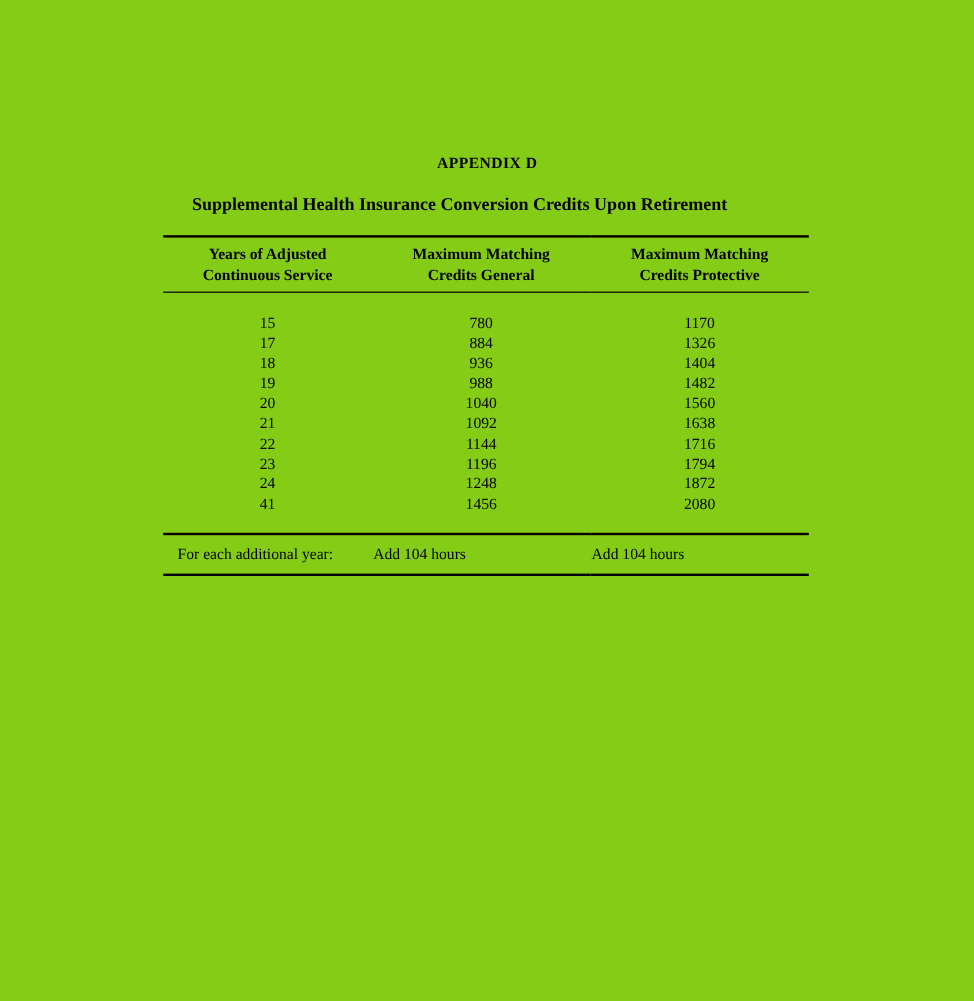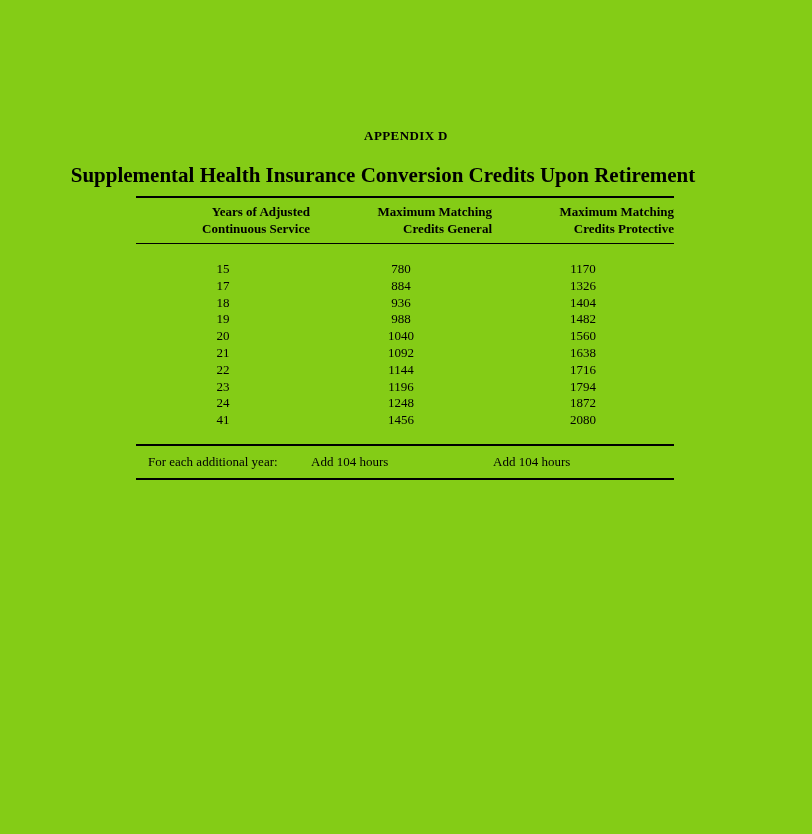--- a/index.html
+++ b/index.html
@@ -32,21 +32,21 @@
     font-size: 13px;
     font-weight: bold;
     letter-spacing: 0.4px;
   }
   .doc-subtitle {
     position: absolute;
     left: 0;
     top: 163px;
     width: 766px;
     text-align: center;
-    font-size: 21px;
+    font-size: 15px;
     font-weight: bold;
   }
   .table-wrap {
     position: absolute;
     left: 136px;
     top: 196px;
     width: 538px;
   }
   table.credits {
     border-collapse: collapse;
@@ -67,21 +67,20 @@
   .rule-bottom {
     border-bottom: 1px solid #000000;
   }
   .rule-foot-bottom {
     border-bottom: 2px solid #000000;
   }
   .head-cell-inner {
     display: block;
     padding-top: 5px;
     padding-bottom: 6px;
-    text-align: right;
   }
   .head-line {
     display: block;
   }
   table.credits tbody td {
     text-align: center;
     font-size: 13px;
     padding: 0;
     height: 16.8px;
     line-height: 16.8px;

